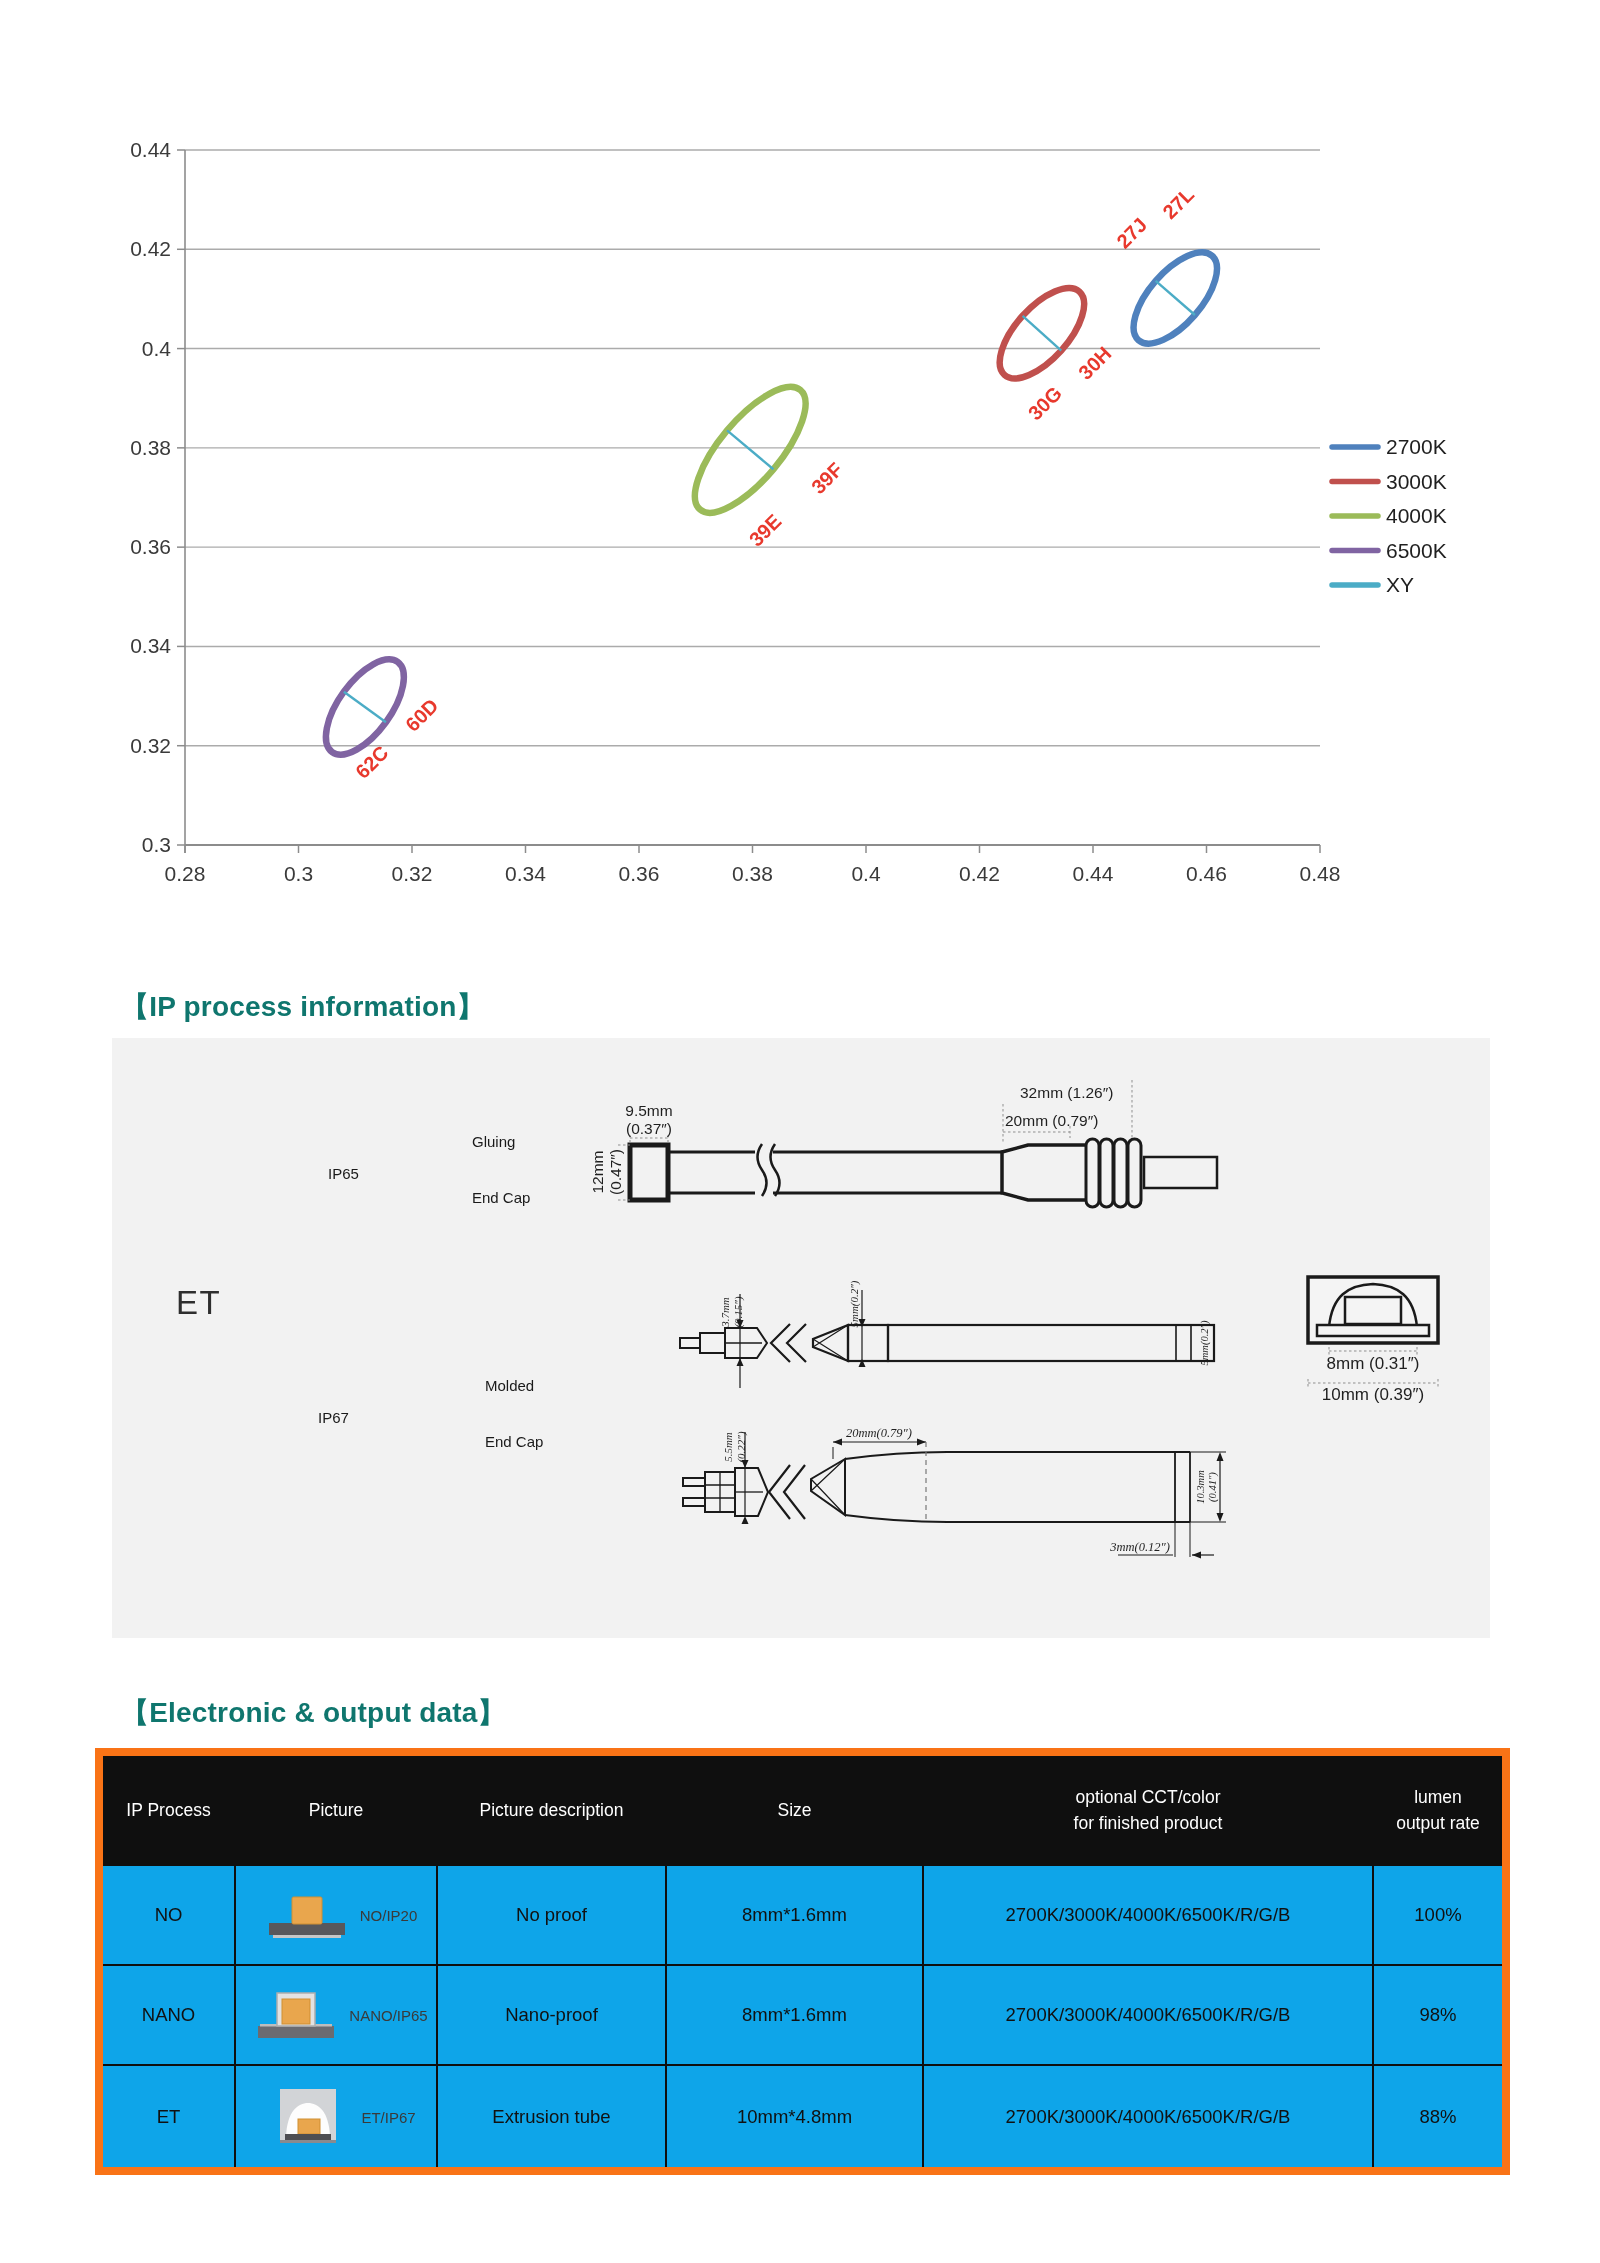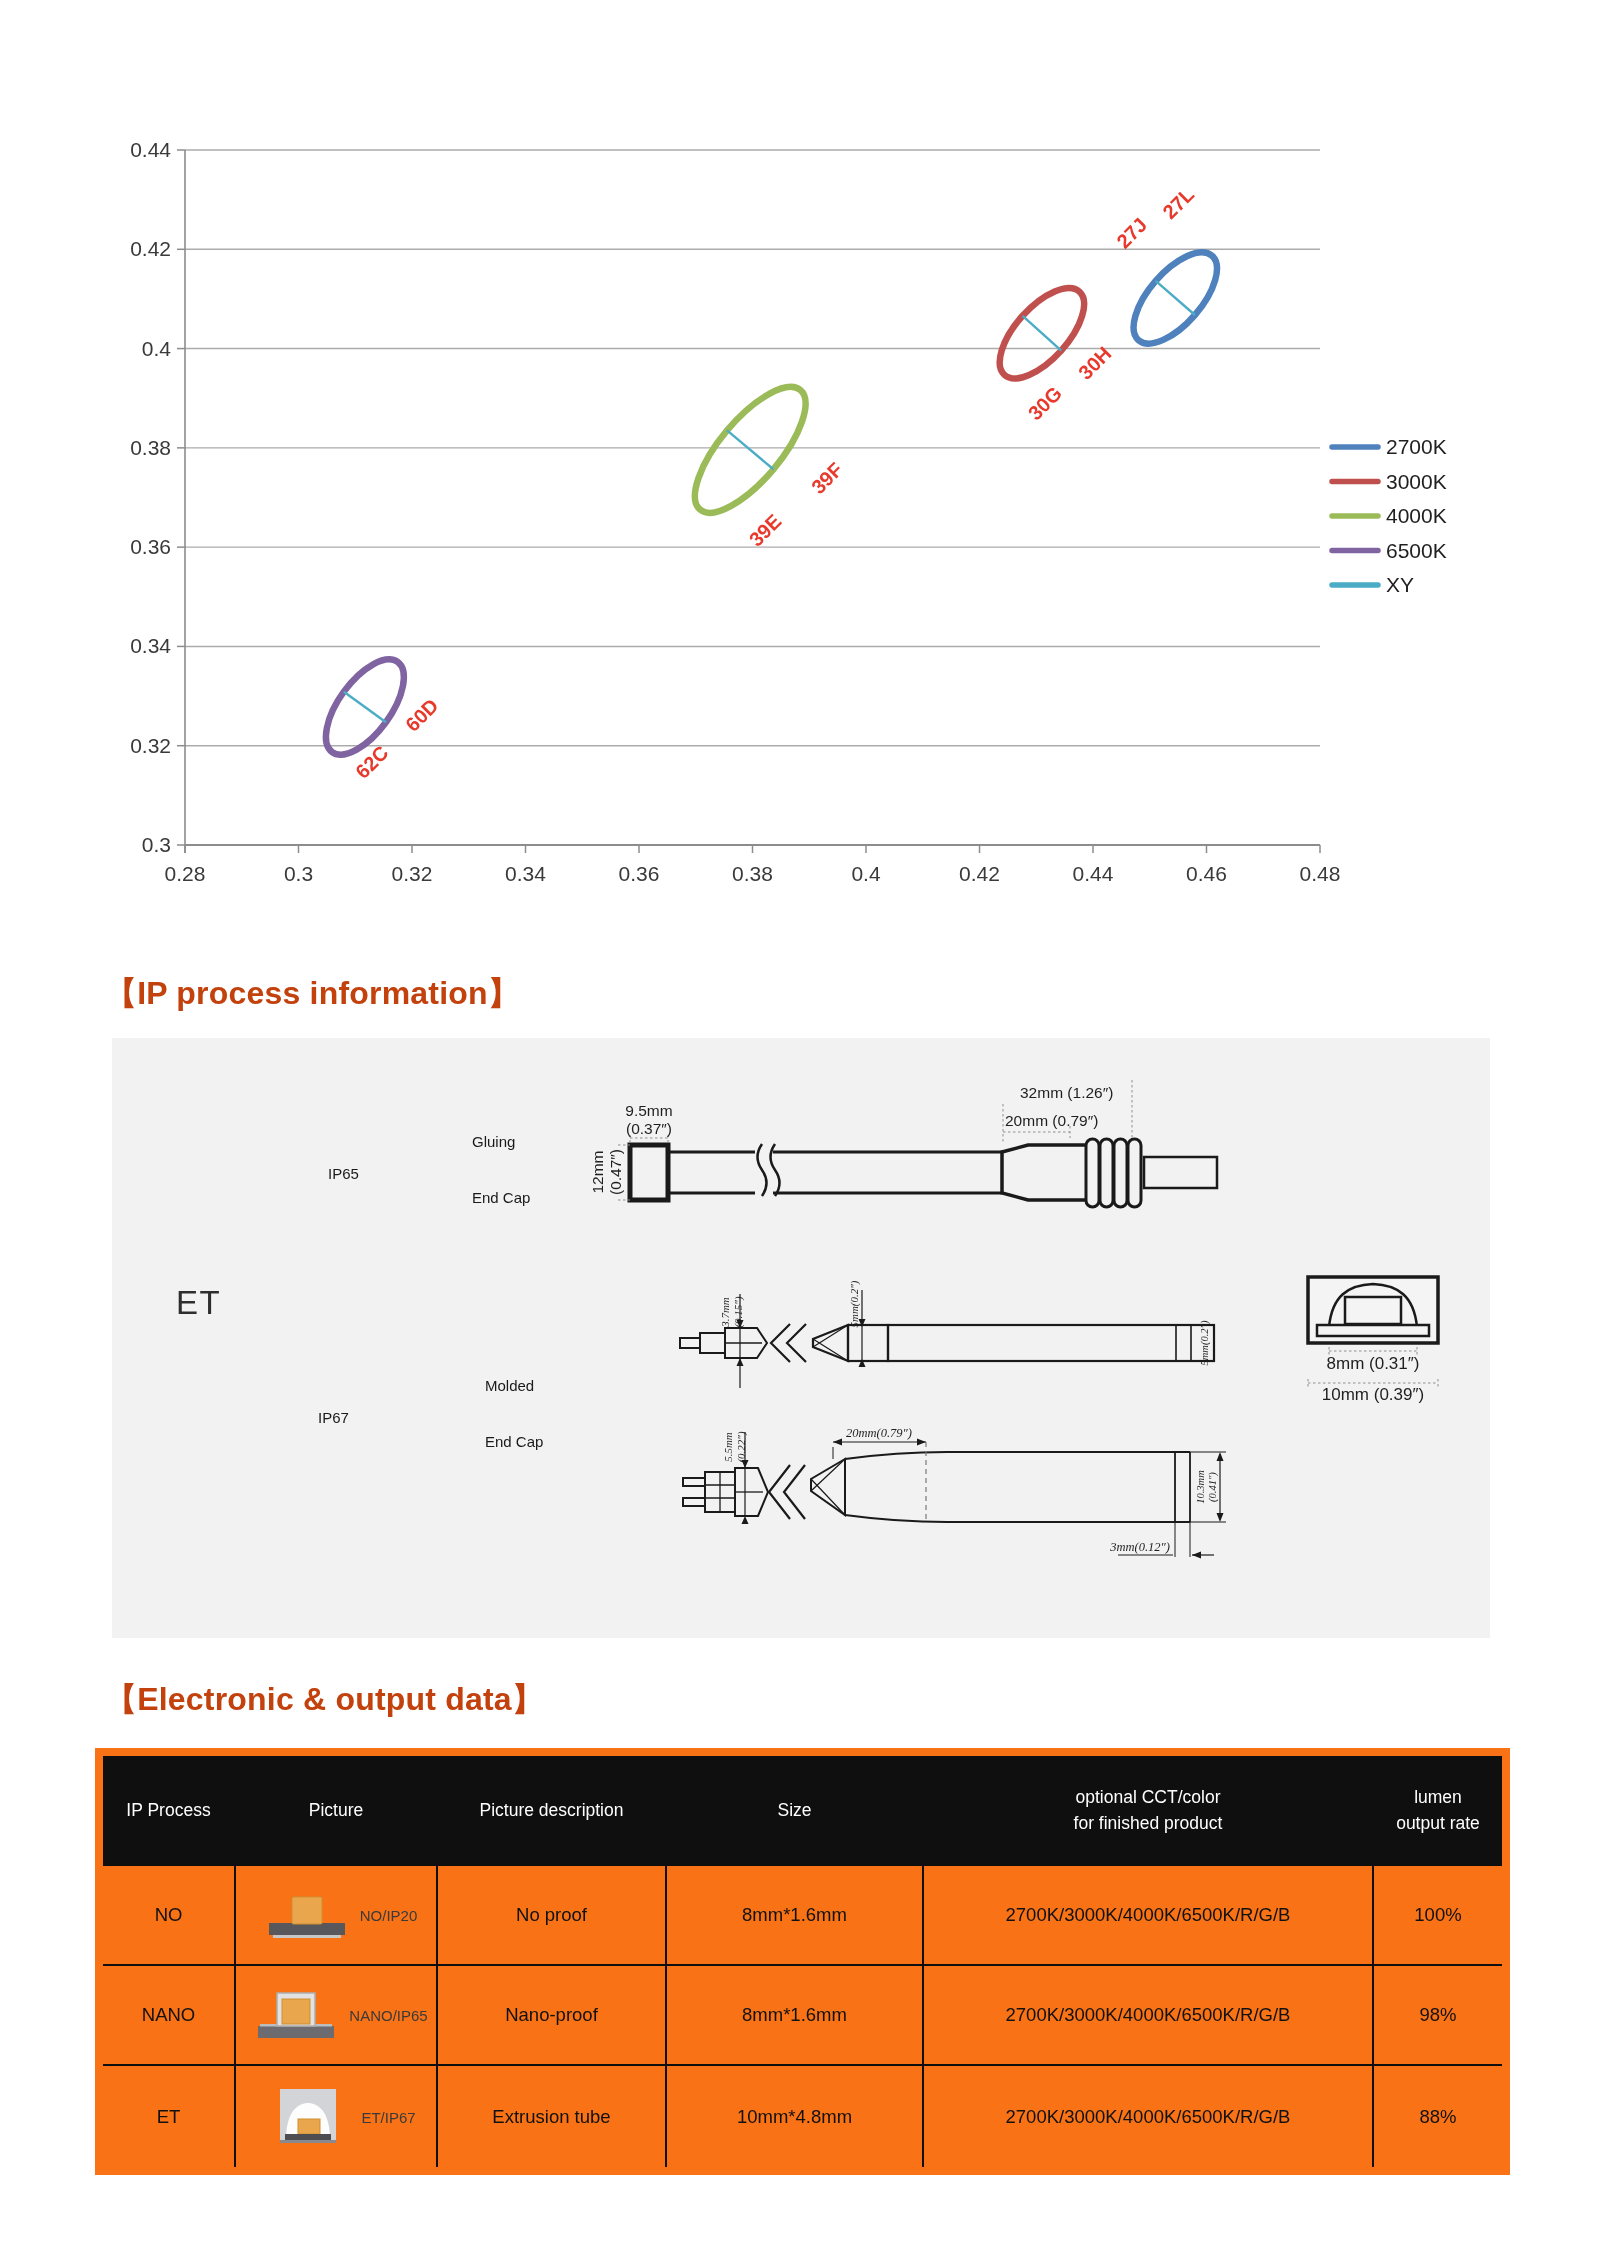--- a/index.html
+++ b/index.html
@@ -1,31 +1,31 @@
 <!DOCTYPE html>
 <html><head>
 <meta charset="utf-8">
 <style>
   html,body{margin:0;padding:0;background:#fff;}
   body{font-family:"Liberation Sans",sans-serif;}
   .page{position:relative;width:1600px;height:2263px;background:#fff;overflow:hidden;}
-  .section-heading{position:absolute;margin:0;font-size:32px;font-weight:bold;color:#c2410c;letter-spacing:.2px;font-family:"Liberation Sans","DejaVu Sans",sans-serif;}
+  .section-heading{position:absolute;margin:16px;font-size:28px;font-weight:bold;color:#0f766e;letter-spacing:.2px;font-family:"Liberation Sans","DejaVu Sans",sans-serif;}
   #chart-svg{position:absolute;left:0;top:0;}
   #chart-svg text{font-family:"Liberation Sans",sans-serif;}
   #ip-panel{position:absolute;left:112px;top:1038px;width:1378px;height:600px;background:#f2f2f2;}
   #ip-panel svg{position:absolute;left:0;top:0;}
   #ip-panel svg text{font-family:"Liberation Sans",sans-serif;fill:#1f1f1f;}
   #ip-panel svg text.dim-i{font-family:"Liberation Serif",serif;font-style:italic;}
   .plabel{position:absolute;color:#1a1a1a;font-size:15px;white-space:nowrap;}
   #et-label{font-size:33px;color:#2e2e2e;letter-spacing:1.5px;}
   #spec-table{position:absolute;left:95px;top:1748px;display:grid;
     grid-template-columns:131px 200px 227px 255px 448px 128px;
     grid-template-rows:108px 98px 98px 101px;gap:2px;background:#0f0f0f;border:8px solid #f97316;}
   .th{background:#0f0f0f;color:#fff;display:flex;flex-direction:column;align-items:center;justify-content:center;font-size:17.5px;line-height:1.5;text-align:center;}
-  .td{background:#f97316;display:flex;align-items:center;justify-content:center;font-size:18.5px;color:#111;text-align:center;}
+  .td{background:#0ea5e9;display:flex;align-items:center;justify-content:center;font-size:18.5px;color:#111;text-align:center;}
   .td-pic{flex-direction:row;gap:1px;}
   .caption{font-size:15px;color:#3a3a3a;margin-top:1px;}
 </style>
 </head>
 <body>
 
 <div class="page">
 
   <svg id="chart-svg" width="1600" height="935">
       <line x1="185" y1="745.7142857142857" x2="1320" y2="745.7142857142857" stroke="#ababab" stroke-width="1.4"></line>

